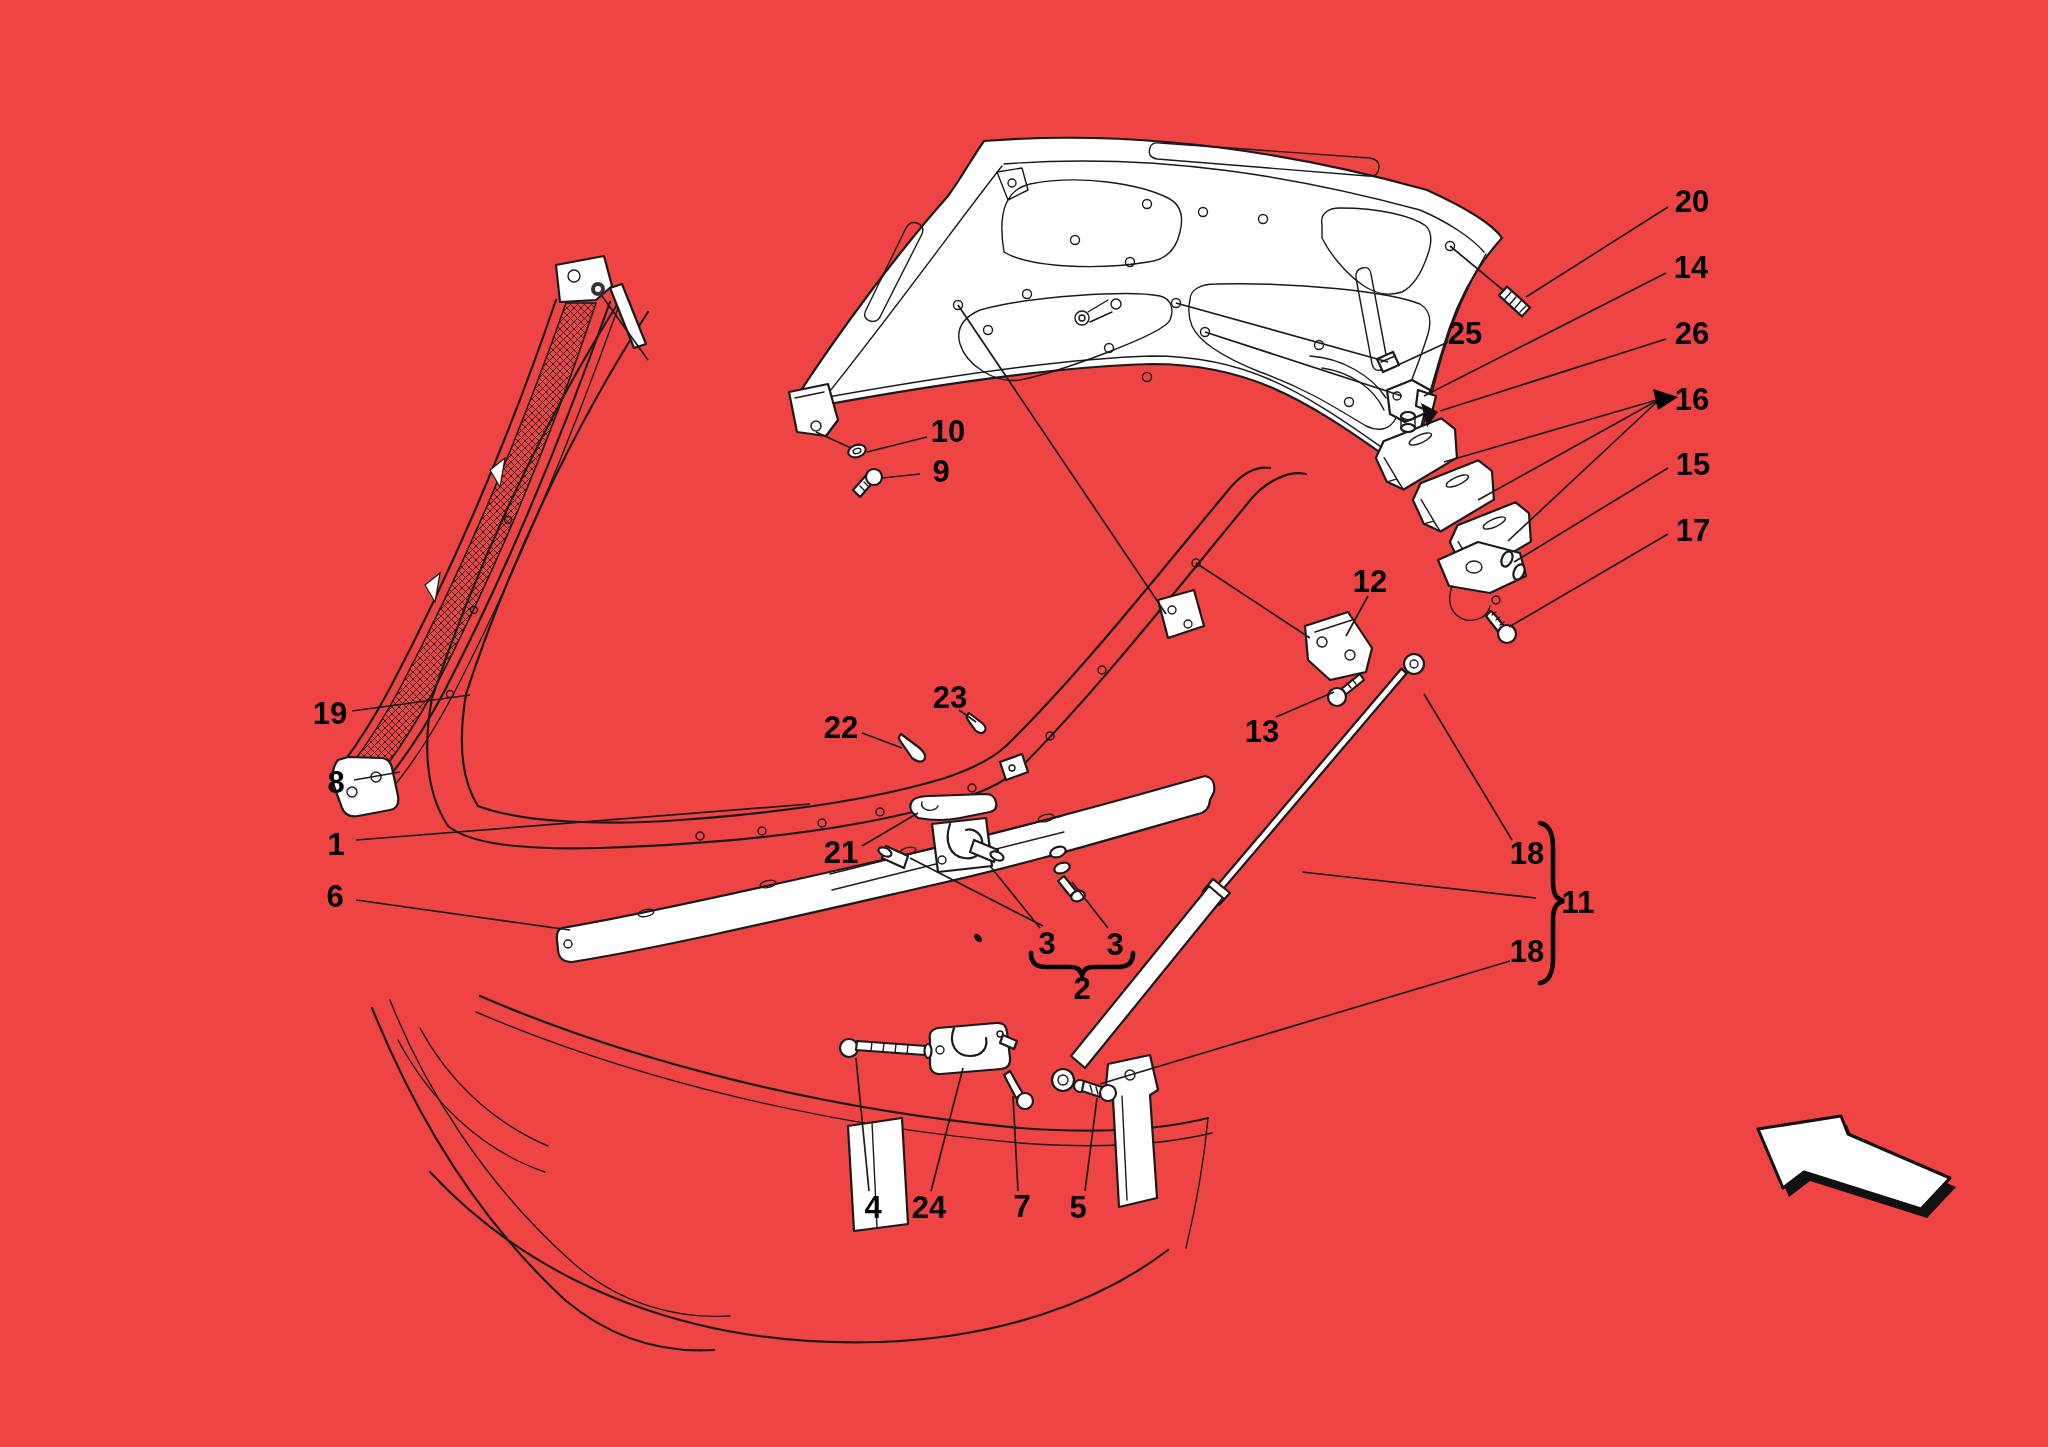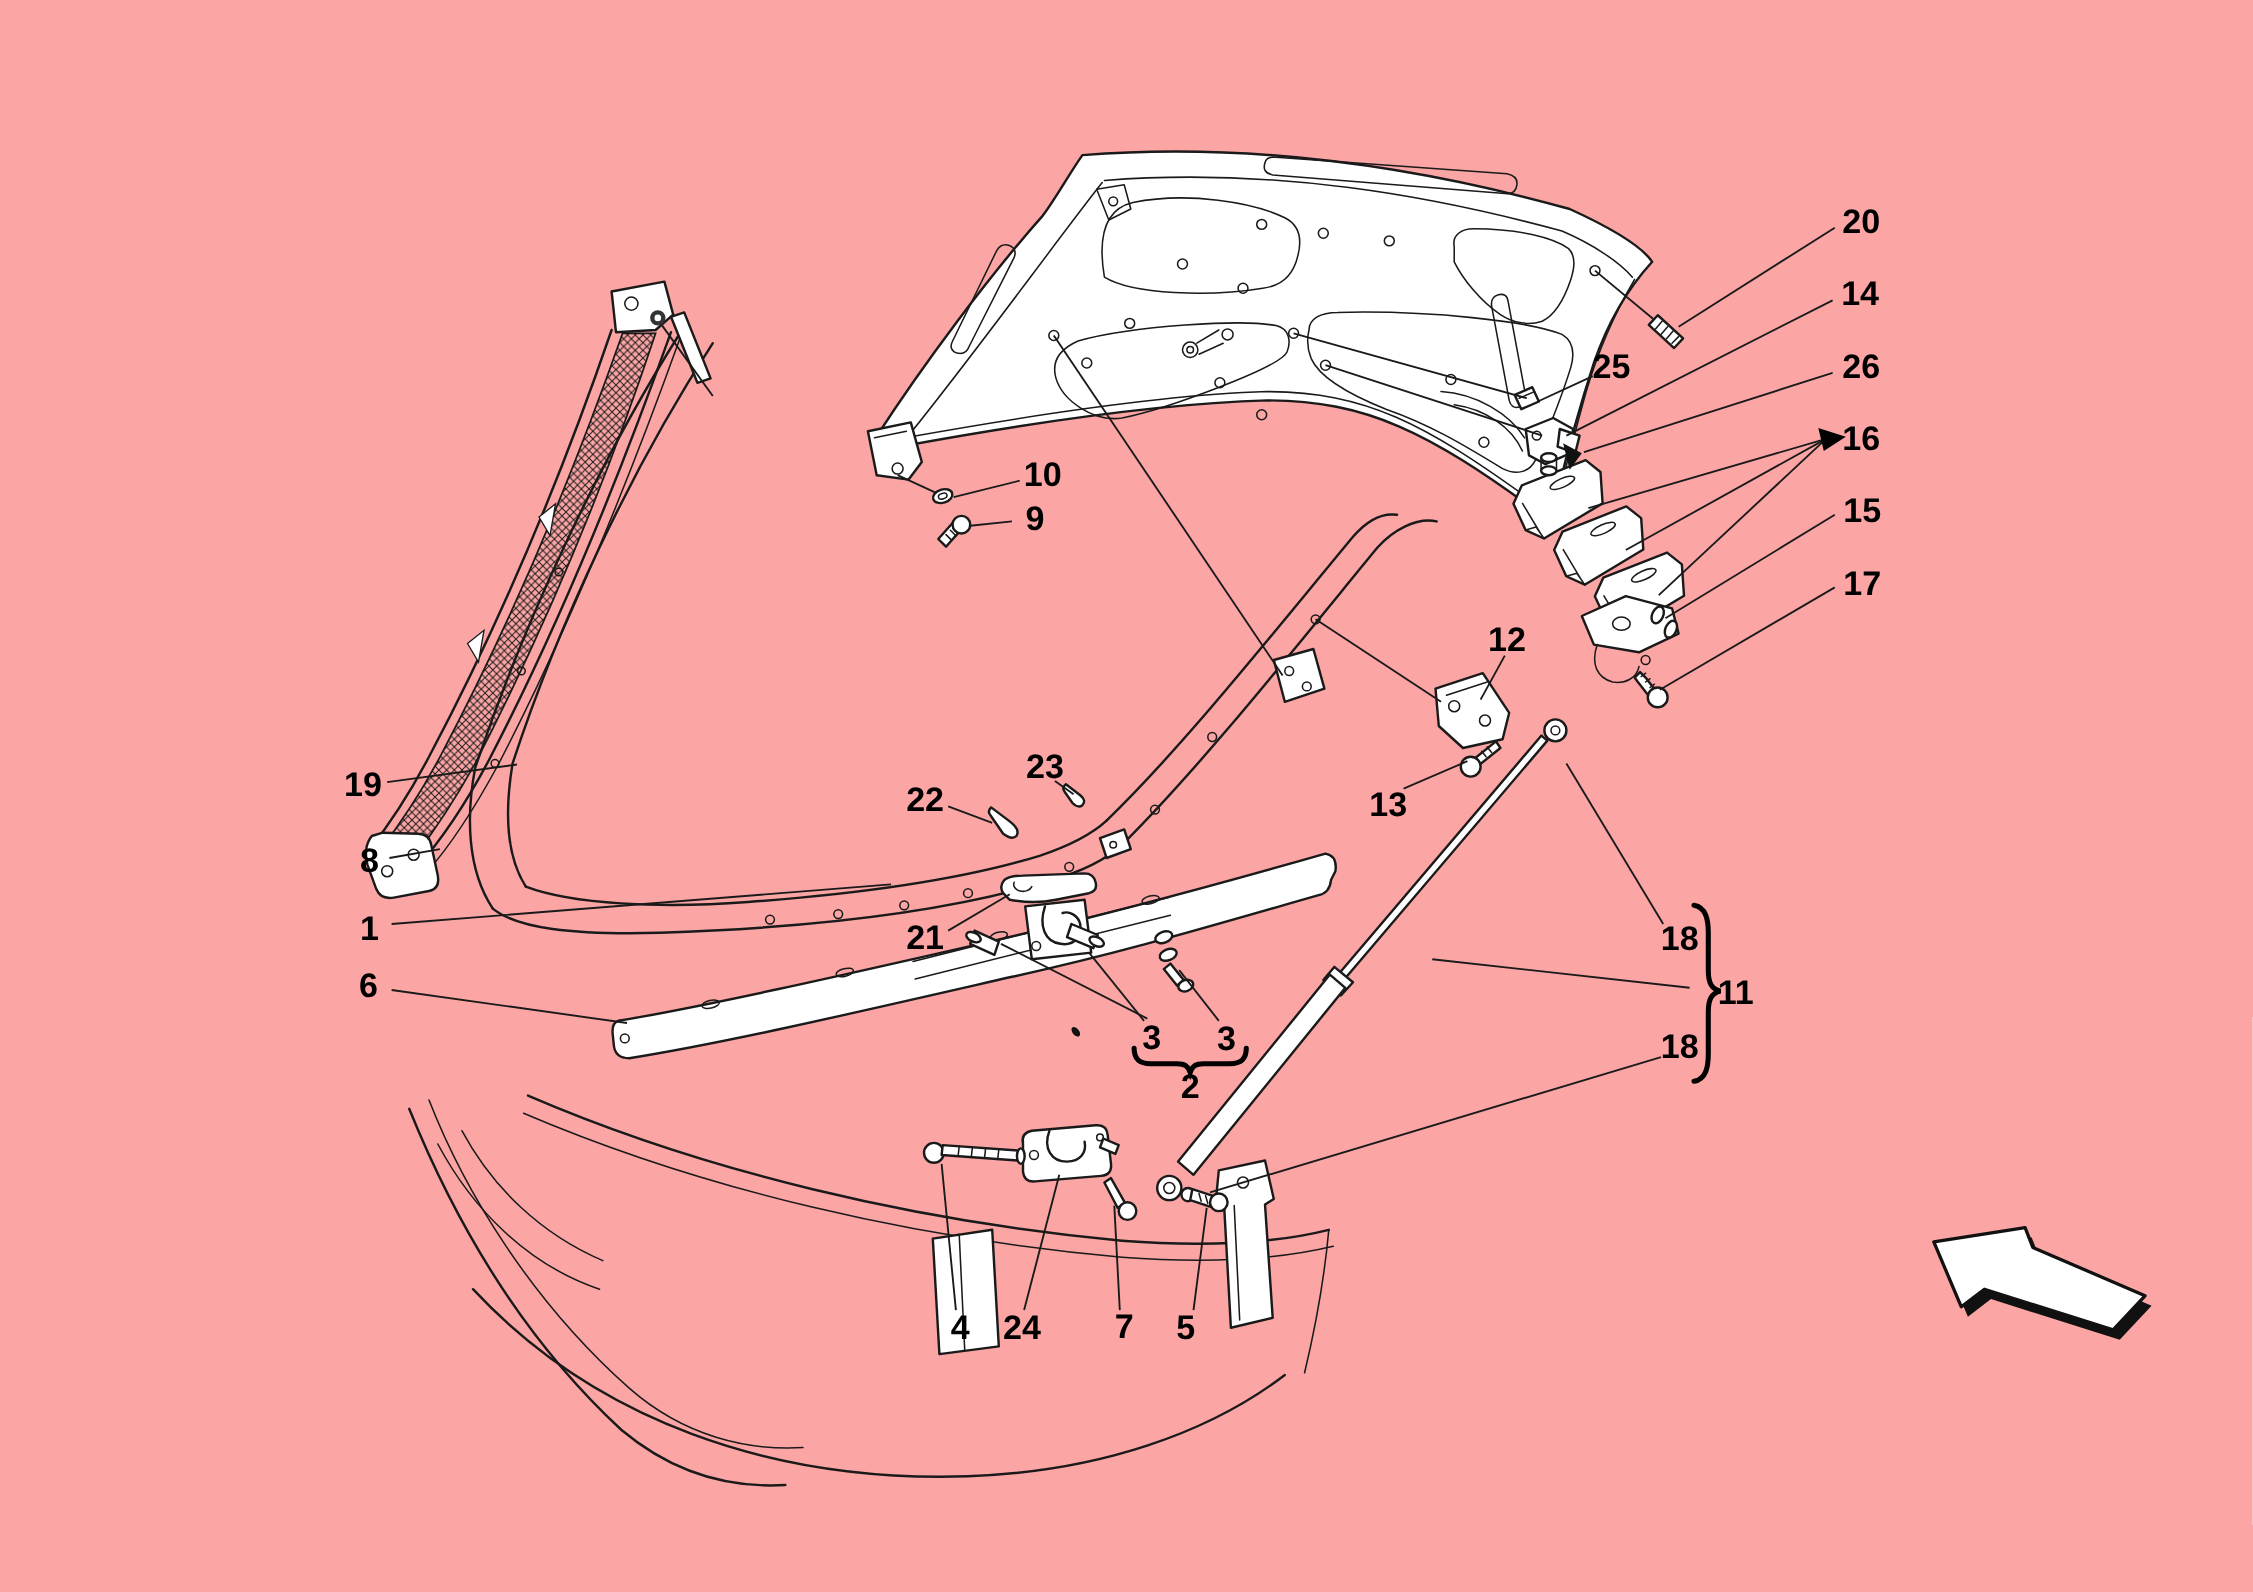--- a/index.html
+++ b/index.html
@@ -1,16 +1,16 @@
 <!DOCTYPE html>
 <html><head>
 <meta charset="utf-8">
 <style>
   html,body{margin:0;padding:0;background:#ffffff;}
-  .stage{position:relative;width:2048px;height:1447px;background:#fca5a5;overflow:hidden;
+  .stage{position:relative;width:2048px;height:1447px;background:#ef4444;overflow:hidden;
          font-family:"Liberation Sans", sans-serif;}
   svg{position:absolute;left:0;top:0;}
   .ln{stroke:#1a1a1a;fill:none;stroke-linecap:round;stroke-linejoin:round;}
   .w1{stroke-width:1.4;} .w2{stroke-width:2.2;}
   .fillw{fill:#ffffff;stroke:#1a1a1a;stroke-width:2.2;stroke-linejoin:round;}
   .fillb{fill:#111111;stroke:none;}
   .leader{stroke:#1a1a1a;stroke-width:1.7;fill:none;}
   .label{font:700 31px "Liberation Sans", sans-serif;fill:#000;}
   .brace{stroke:#000;stroke-width:4.6;fill:none;stroke-linecap:round;}
 </style>

